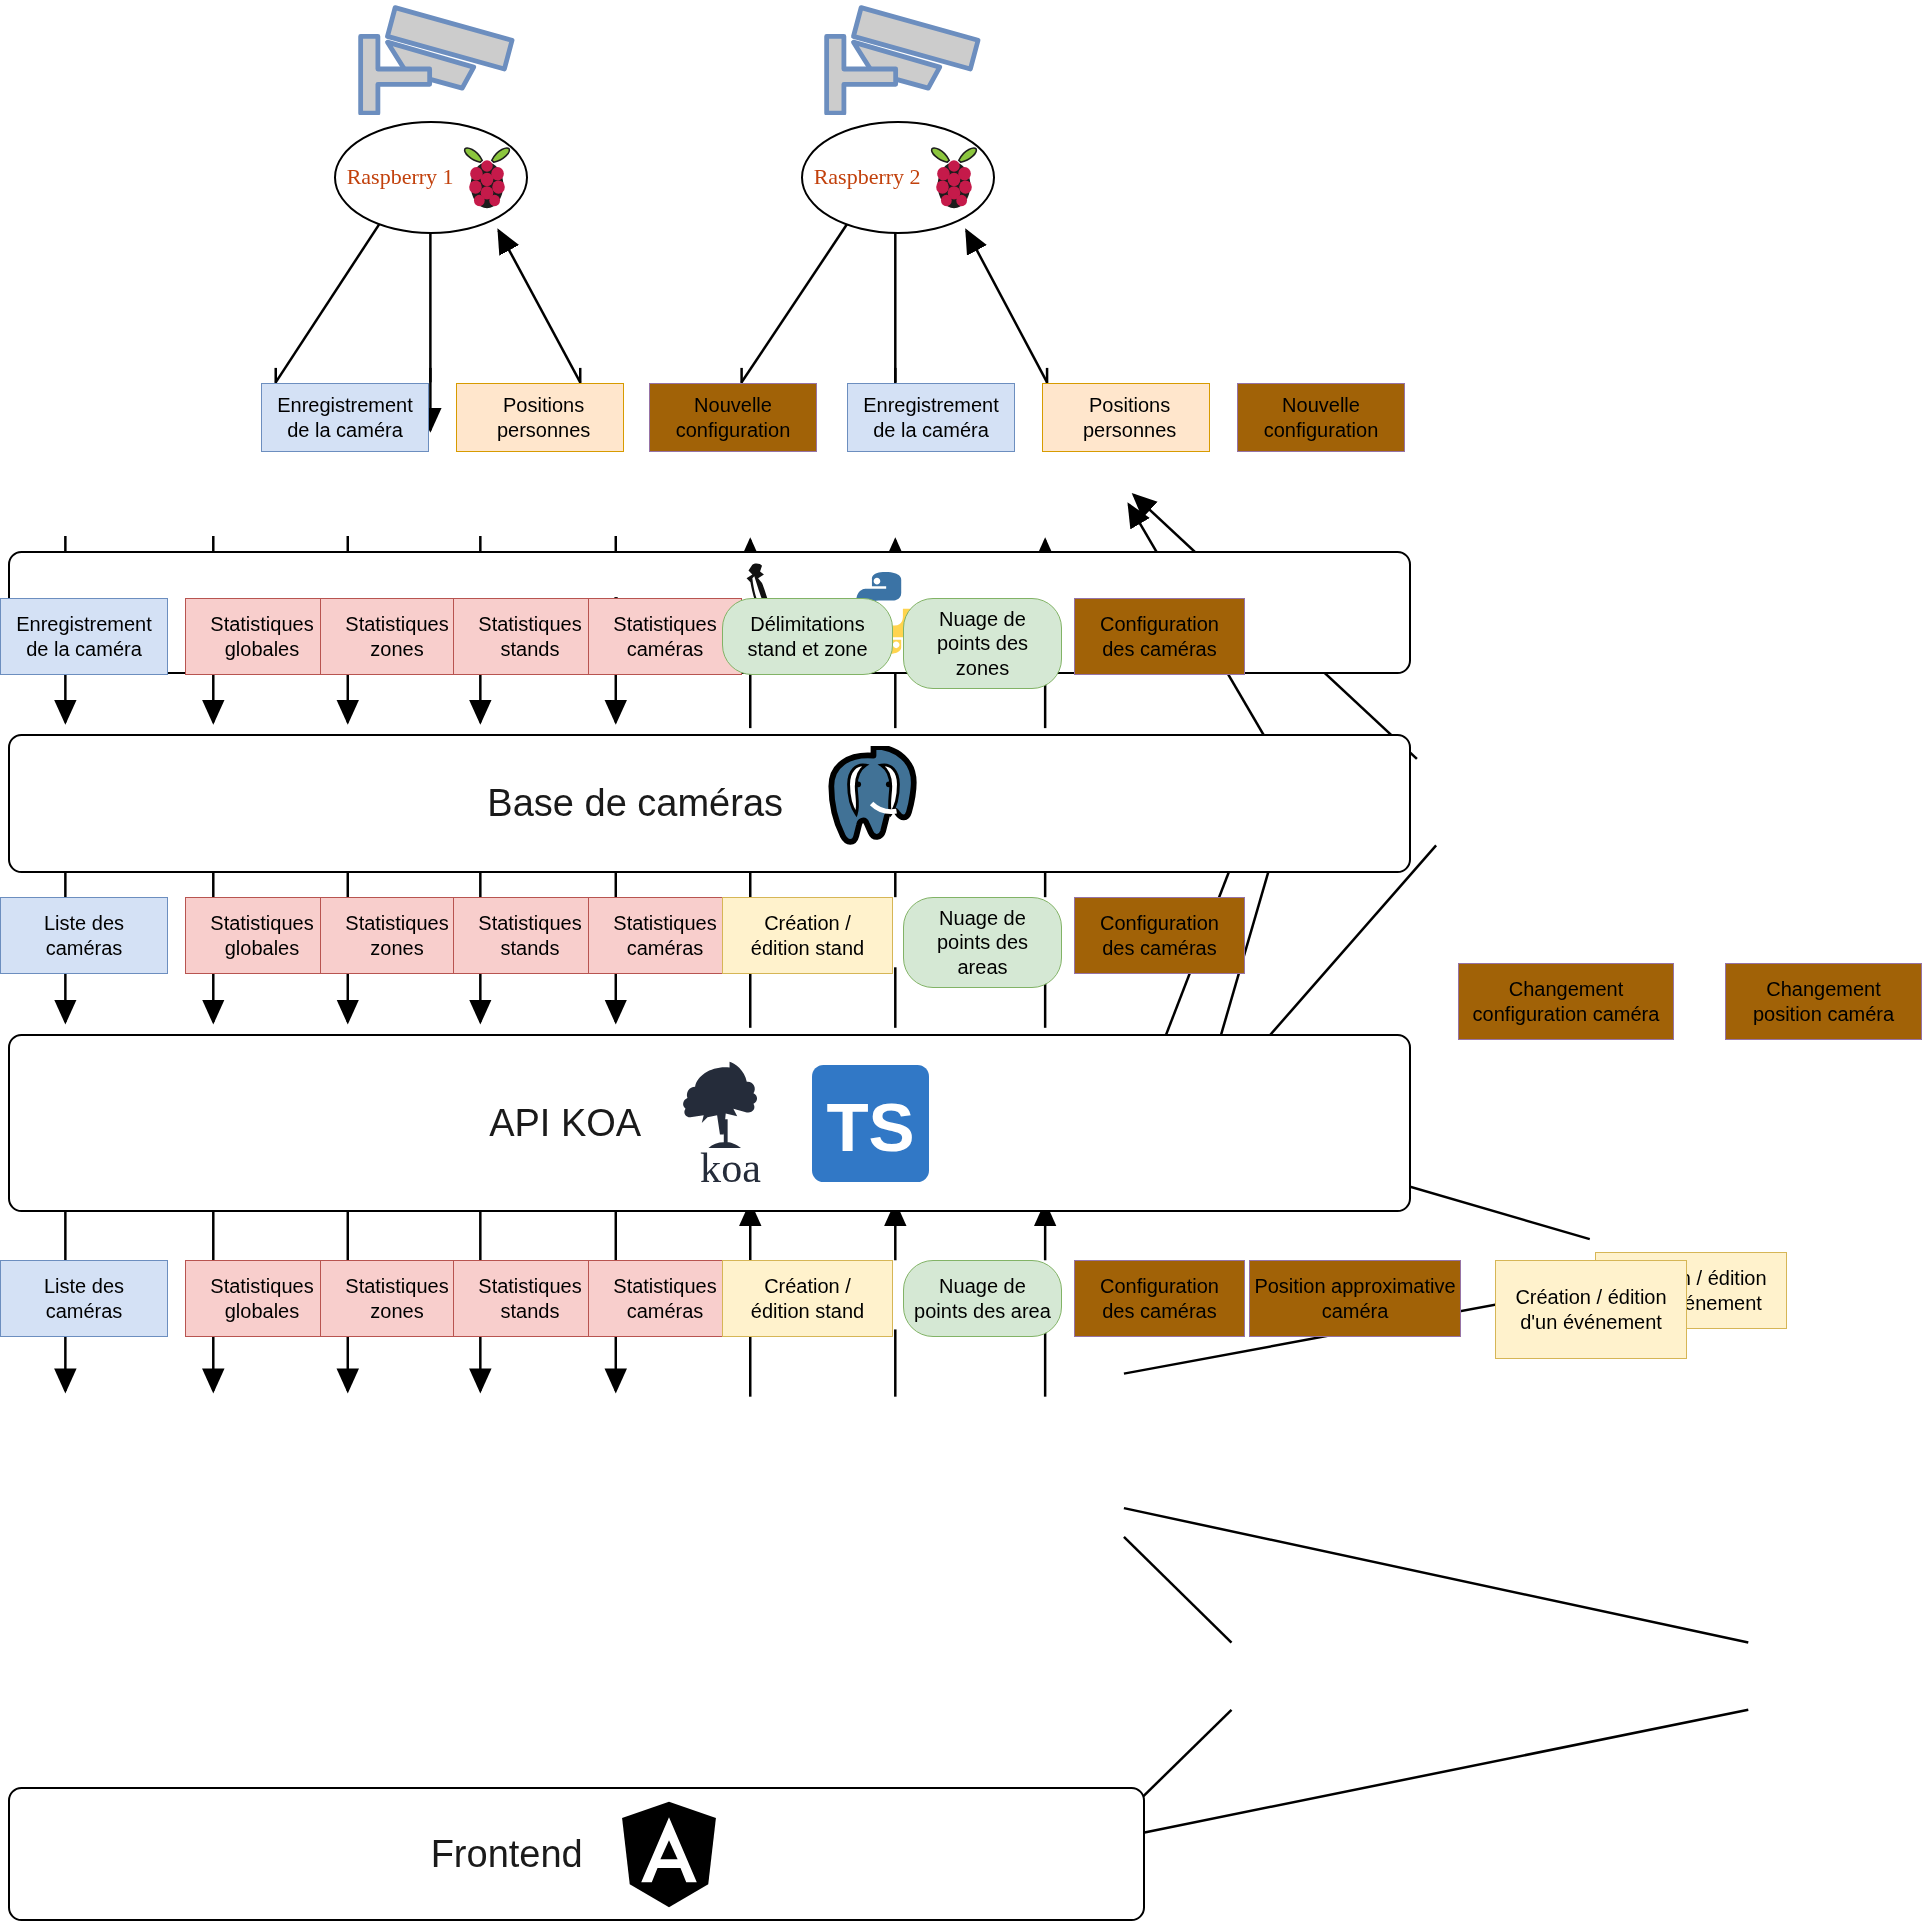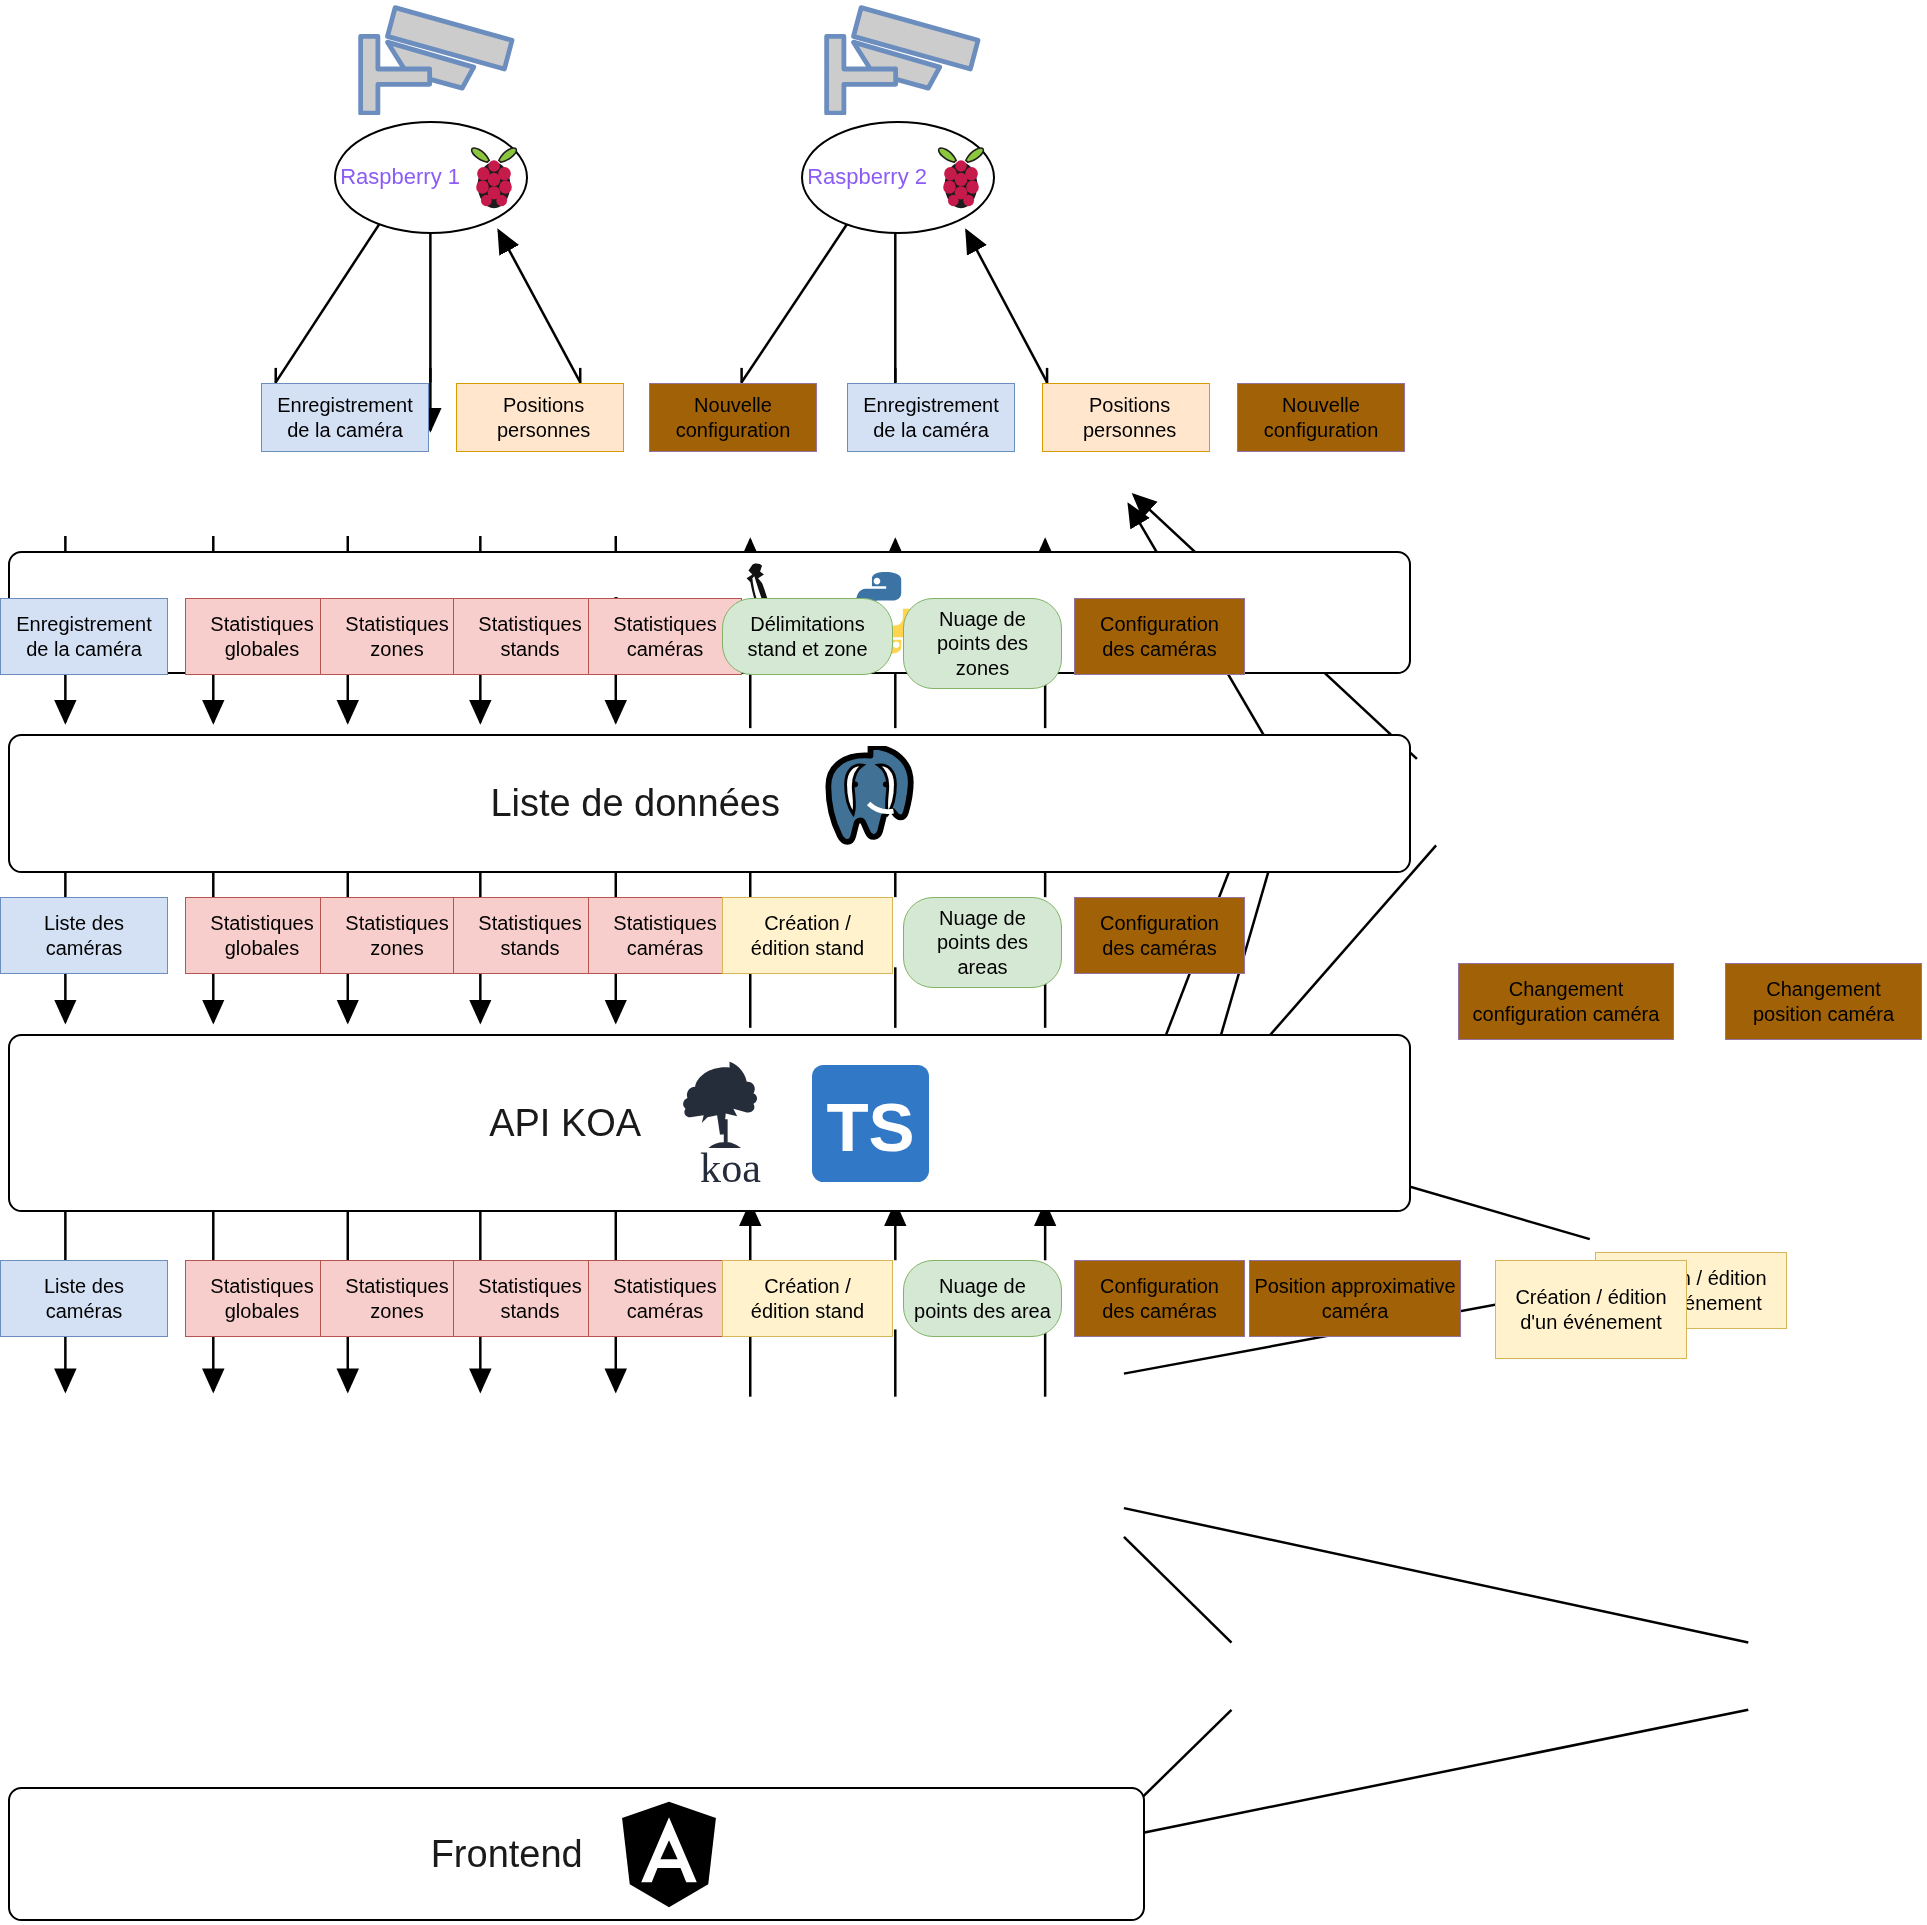--- a/index.html
+++ b/index.html
@@ -67,21 +67,21 @@
   }
   .logo-wrap { display: flex; align-items: center; gap: 25px; }
 
   
   .rpi {
     border: 2.9px solid #000;
     border-radius: 50%;
     background: #ffffff;
     gap: 5.8px;
   }
-  .rpi-label { font-size: 22px; color: #8b5cf6; white-space: nowrap; }
+  .rpi-label { font-size: 22px; color: #c2410c; white-space: nowrap; font-family: Liberation Serif, serif; }
 
   .icon { display: block; }
 </style>
 </head>
 <body>
 
 <div id="canvas">
 
   <svg class="edges" viewBox="0 0 2006 2004">
     <defs>
@@ -289,21 +289,21 @@
   <div class="node msg green" style="left:722px; top:598px; width:171px; height:77px;"><span>Délimitations
 stand et zone</span></div>
   <div class="node msg green" style="left:903px; top:598px; width:159px; height:91px;"><span>Nuage de
 points des
 zones</span></div>
   <div class="node msg purple" style="left:1074px; top:598px; width:171px; height:77px;"><span>Configuration
 des caméras</span></div>
 
   <div class="node layer" style="left:7.7px; top:734px; width:1403px; height:139px;">
     <div class="layer-inner">
-      <span class="layer-title">Liste de données</span>
+      <span class="layer-title">Base de caméras</span>
       <svg class="icon" width="115" height="115" viewBox="0 0 120 120">
         <g stroke="#000000" stroke-width="6" stroke-linejoin="round" fill="#417296">
           <path d="M60,10 C34,8 16,20 16,42 c0,22 6,40 12,52 4,8 12,8 14,0 l3,-12 c1,-5 6,-6 8,-1 l4,9 c3,7 11,6 13,-1 l4,-16 c2,-7 8,-8 11,-3 4,6 10,6 12,-1 4,-14 5,-28 5,-31 0,-22 -16,-36 -42,-38 z"></path>
         </g>
         <g fill="#ffffff" stroke="#000" stroke-width="3">
           <path d="M42,42 c0,-10 4,-18 10,-22 -10,-2 -18,6 -18,20 0,12 3,24 8,31 3,-9 0,-20 0,-29 z"></path>
           <path d="M78,42 c0,-10 -4,-18 -10,-22 10,-2 18,6 18,20 0,12 -3,24 -8,31 -3,-9 0,-20 0,-29 z"></path>
         </g>
         <circle cx="44" cy="40" r="3" fill="#000"></circle>
         <circle cx="76" cy="40" r="3" fill="#000"></circle>

